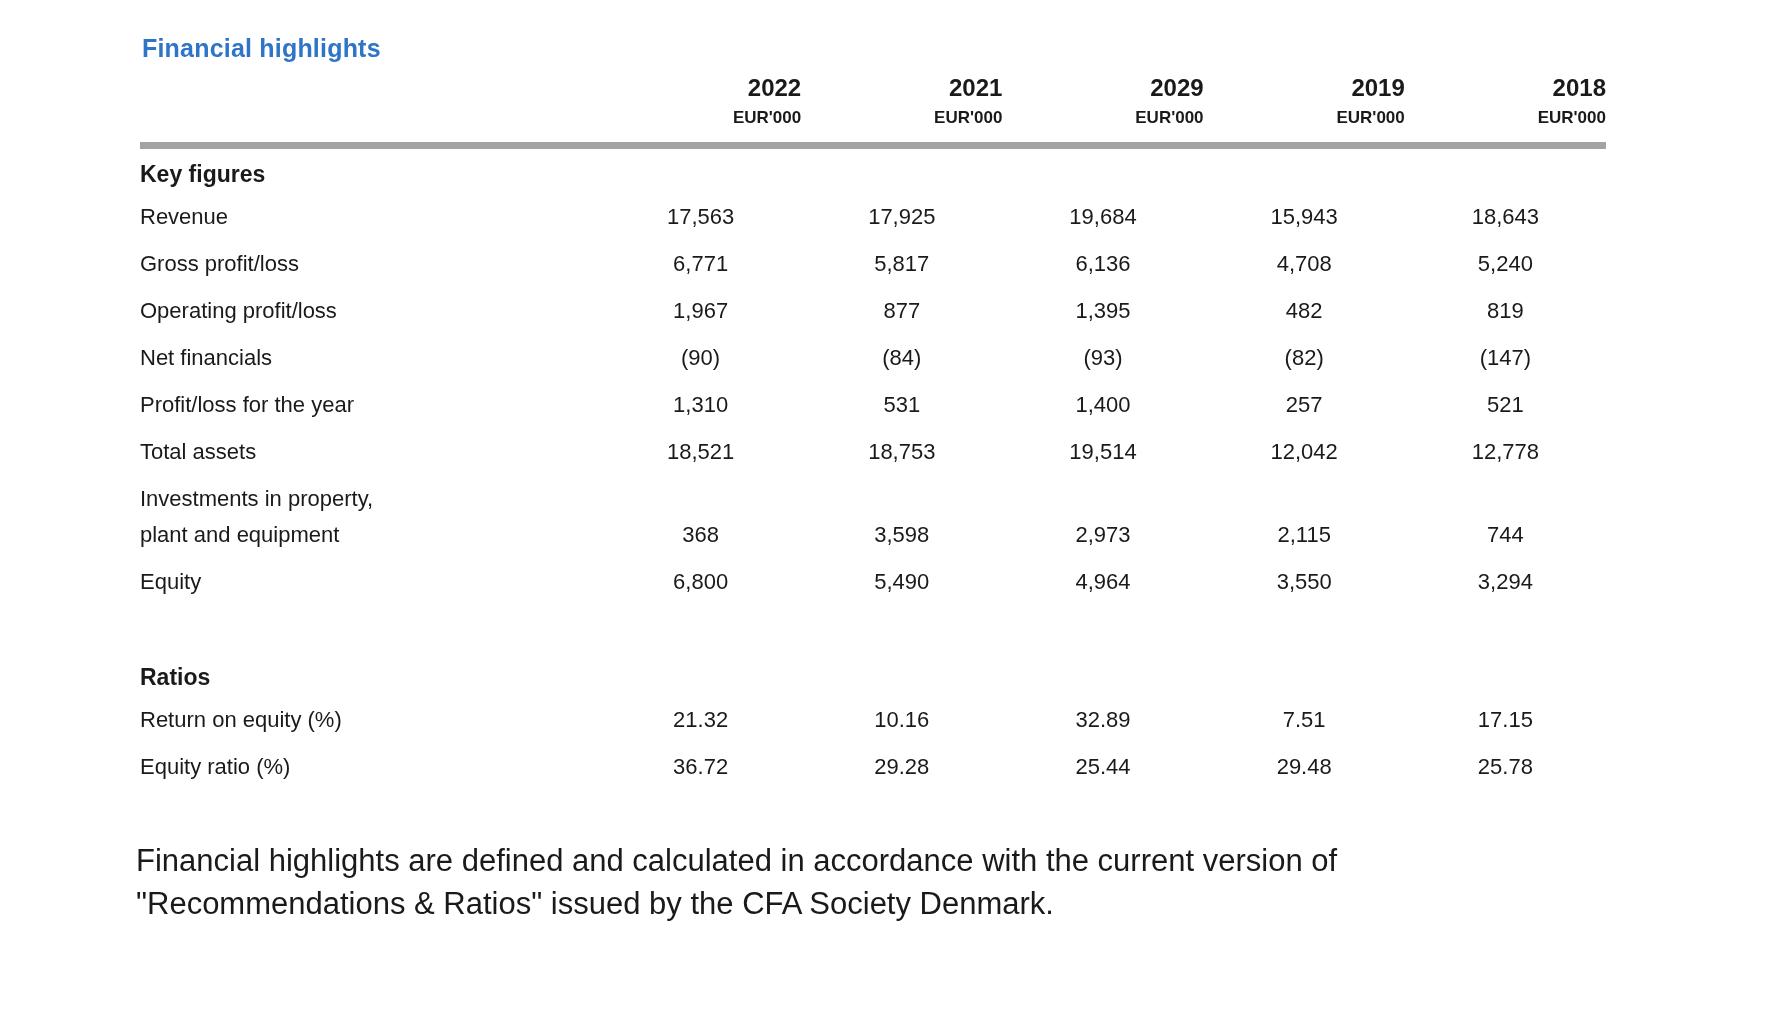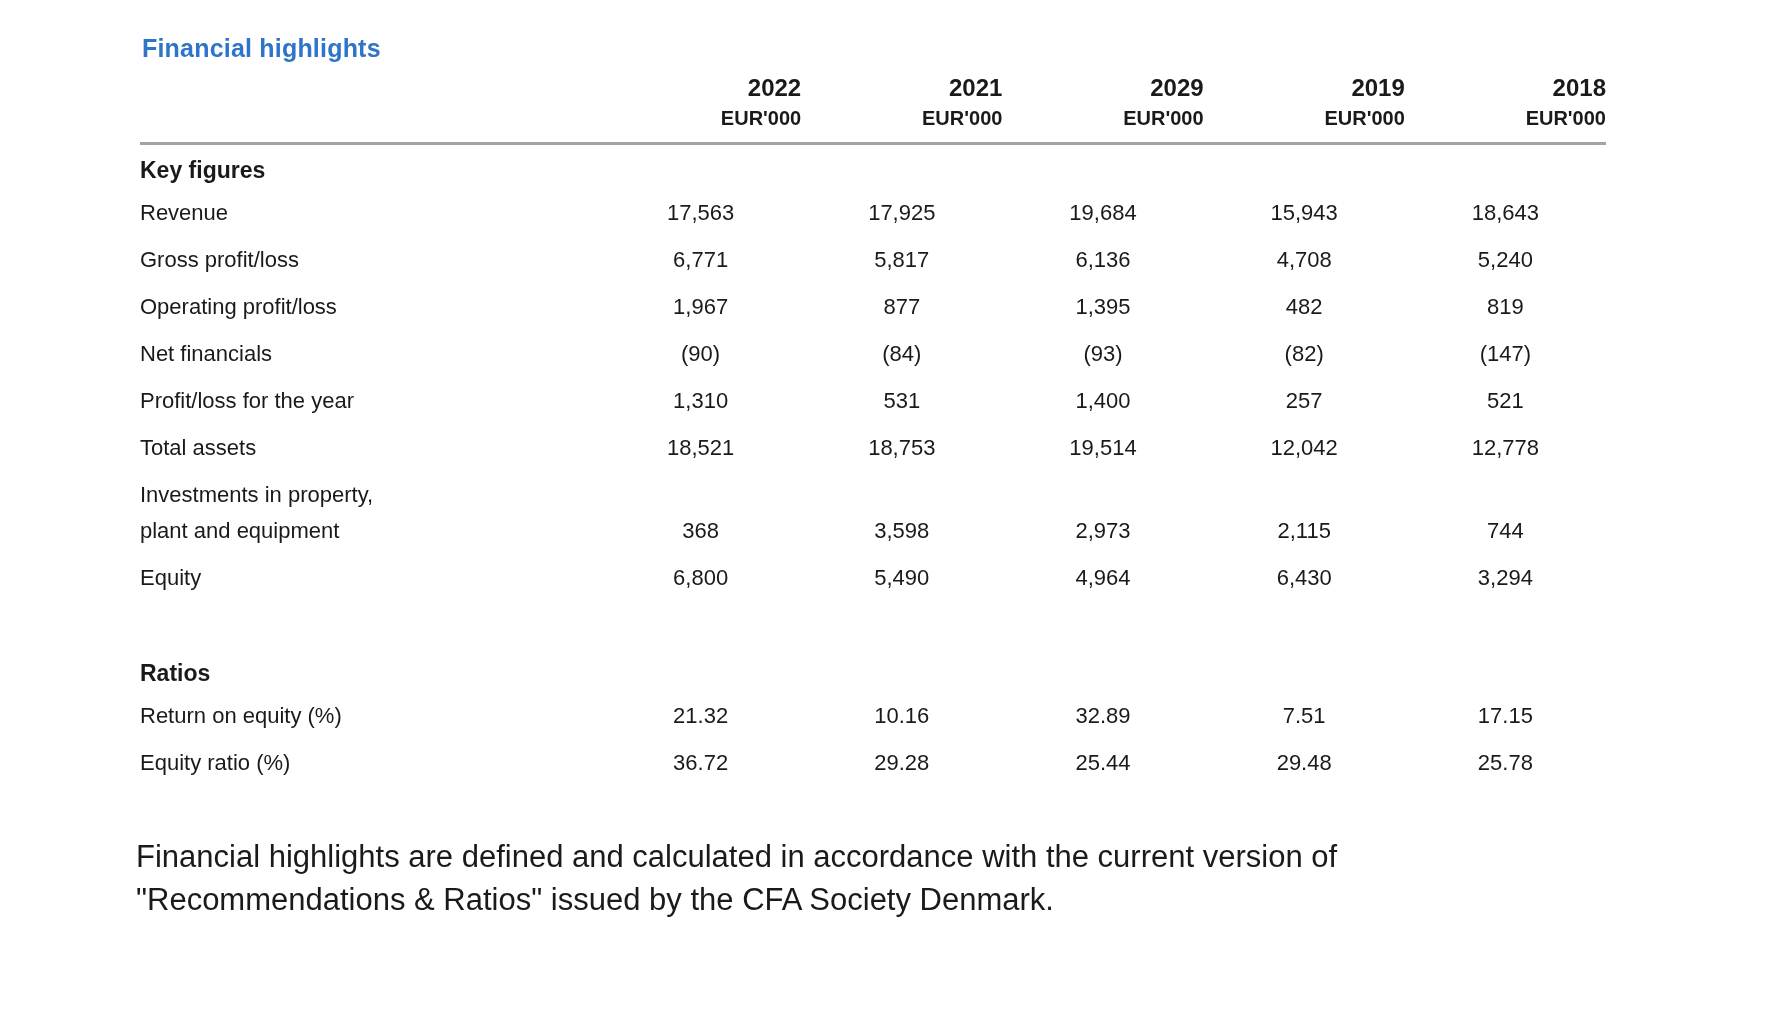--- a/index.html
+++ b/index.html
@@ -38,28 +38,28 @@
   table.fin-table col.num-col { width: 201.2px; }
   th, td {
     padding: 0;
     font-size: 22px;
     vertical-align: bottom;
   }
   thead th {
     text-align: right;
     font-weight: bold;
     padding-bottom: 9px;
-    border-bottom: 3px solid #a3a3a3;
+    border-bottom: 7px solid #a3a3a3;
   }
   thead th .year {
     font-size: 24px;
     line-height: 30px;
   }
   thead th .unit {
-    font-size: 20px;
+    font-size: 17px;
     line-height: 30px;
   }
   td.section-heading {
     font-weight: bold;
     font-size: 23px;
     padding: 12px 0 2px 0;
   }
   td.section-heading.gap-above {
     padding-top: 62px;
   }
@@ -182,21 +182,21 @@
             <td class="row-value">3,598</td>
             <td class="row-value">2,973</td>
             <td class="row-value">2,115</td>
             <td class="row-value">744</td>
           </tr>
           <tr>
             <td class="row-label">Equity</td>
             <td class="row-value">6,800</td>
             <td class="row-value">5,490</td>
             <td class="row-value">4,964</td>
-            <td class="row-value">6,430</td>
+            <td class="row-value">3,550</td>
             <td class="row-value">3,294</td>
           </tr>
           <tr>
             <td colspan="6" class="section-heading gap-above">Ratios</td>
           </tr>
           <tr>
             <td class="row-label">Return on equity (%)</td>
             <td class="row-value">21.32</td>
             <td class="row-value">10.16</td>
             <td class="row-value">32.89</td>

